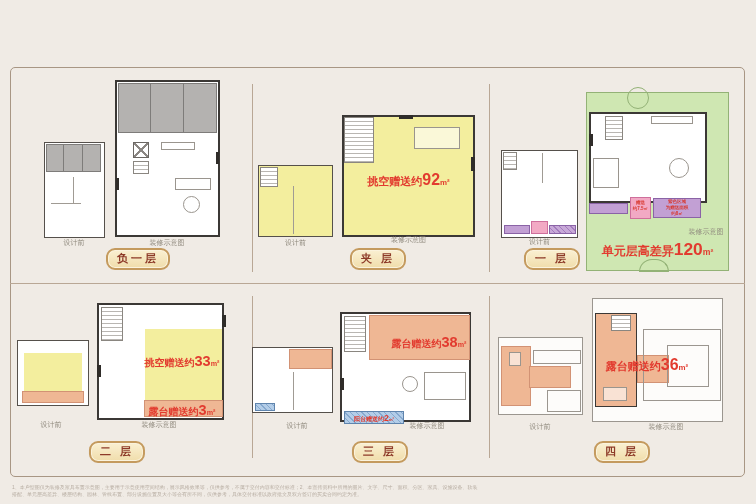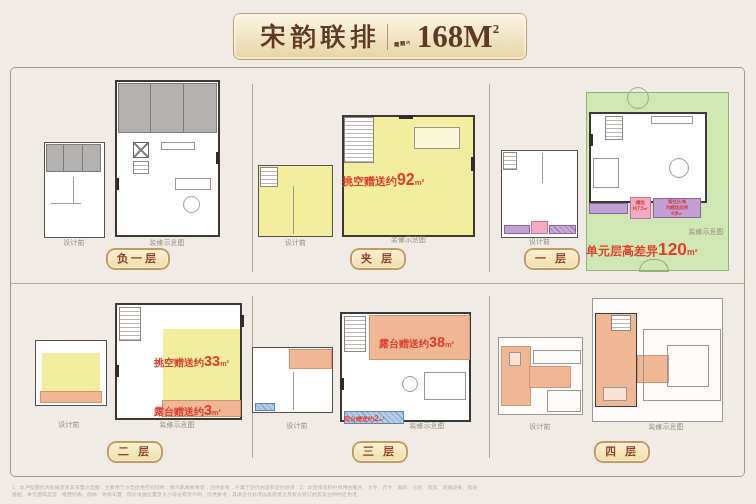--- a/index.html
+++ b/index.html
@@ -49,42 +49,32 @@
   .furn{position:absolute;border:1px solid #9a958e;box-sizing:border-box;background:rgba(255,255,255,.6)}
   .circ{border-radius:50%}
   .wall{position:absolute;background:#a09b94}
   .tick{position:absolute;background:#2f2c29}
   
   .cap{position:absolute;font-size:7px;color:#8f897d;text-align:center;white-space:nowrap;line-height:8px}
   .badge{position:absolute;transform:translateX(-50%);white-space:nowrap;
          background:linear-gradient(#faf0d2,#f0ddab);border:2px solid #c49a5e;border-radius:9px;
          padding:1px 9px 2px;font-size:11px;font-weight:bold;color:#8d3a28;letter-spacing:3px;
          box-shadow:inset 0 0 0 1px #fbf3dd}
-  .gift{position:absolute;color:#e23b2f;font-weight:bold;white-space:nowrap;line-height:1}
+  .gift{position:absolute;color:#e23b2f;font-weight:bold;white-space:nowrap;text-align:center;line-height:1}
   .gift .v{font-size:1.45em}
   .gift .u{font-size:.72em}.gift.lg{font-size:11px}.gift.md{font-size:9px}.gift.xs{font-size:6px}
   .microred{position:absolute;color:#d8382e;font-weight:bold;text-align:center;font-size:5px;line-height:6px}
   .note{position:absolute;right:14px;top:459px;font-size:9px;font-weight:bold;color:#c23a2b;white-space:nowrap}
   .disc{position:absolute;left:12px;top:484px;width:700px;font-size:5px;line-height:7px;color:#b7ada2}
 </style>
 </head>
 <body>
 
 <div class="stage">
 
-  <div class="banner">
-    <span class="title">宋韵联排</span>
-    <span class="vsep"></span>
-    <span class="seal">
-      <span class="sc">建筑</span>
-      <span class="sc">面积</span>
-      <span class="sc sm">约</span>
-    </span>
-    <span class="area"><span>168M</span><span class="sup">2</span></span>
-  </div>
 
   <div class="frame"></div>
   <div class="vd" style="left:252px;top:84px;height:188px"></div>
   <div class="vd" style="left:489px;top:84px;height:188px"></div>
   <div class="vd" style="left:252px;top:296px;height:162px"></div>
   <div class="vd" style="left:489px;top:296px;height:162px"></div>
   <div class="hd" style="left:10px;top:283px;width:735px"></div>
 
   <div class="panel" style="left:18px;top:76px;width:228px;height:200px">
     <div class="plan thin" style="left:26px;top:66px;width:61px;height:96px">
@@ -158,21 +148,21 @@
       <div class="region purphatch" style="left:47px;top:74px;width:27px;height:9px"></div>
     </div>
     <div class="gift lg" style="left:95px;top:165px;width:143px;font-size:12px">
       <span class="l">单元层高差异</span><span class="v">120</span><span class="u">m²</span>
     </div>
     <div class="cap" style="left:10px;top:162px;width:77px">设计前</div>
     <div class="cap" style="left:180px;top:152px;width:70px">装修示意图</div>
     <div class="badge" style="left:61px;top:172px">一 层</div>
   </div>
 
-  <div class="panel" style="left:24px;top:290px;width:240px;height:180px">
+  <div class="panel" style="left:6px;top:290px;width:240px;height:180px">
     <div class="plan thin" style="left:11px;top:50px;width:72px;height:66px">
       <div class="region yel" style="left:6px;top:12px;width:58px;height:40px"></div>
       <div class="region sal" style="left:4px;top:50px;width:62px;height:12px"></div>
     </div>
     <div class="plan" style="left:91px;top:13px;width:127px;height:117px">
       <div class="region stairs" style="left:2px;top:2px;width:22px;height:34px"></div>
       <div class="region yel" style="left:46px;top:24px;width:77px;height:72px"></div>
       <div class="region sal" style="left:45px;top:95px;width:79px;height:17px"></div>
       <div class="tick" style="left:-2px;top:60px;width:4px;height:12px"></div>
       <div class="tick" style="left:123px;top:10px;width:4px;height:12px"></div>
@@ -222,20 +212,23 @@
       <div class="furn" style="left:10px;top:14px;width:12px;height:14px"></div>
     </div>
     <div class="roofplan" style="left:102px;top:8px;width:131px;height:124px">
       <div class="region sal" style="left:2px;top:14px;width:42px;height:94px;border:1.5px solid #3b3835"></div>
       <div class="region sal" style="left:44px;top:56px;width:32px;height:28px"></div>
       <div class="roofplan" style="left:50px;top:30px;width:78px;height:72px;background:transparent"></div>
       <div class="roofplan" style="left:74px;top:46px;width:42px;height:42px;background:transparent"></div>
       <div class="region stairs" style="left:18px;top:16px;width:20px;height:16px"></div>
       <div class="furn" style="left:10px;top:88px;width:24px;height:14px"></div>
     </div>
+    <div class="gift lg" style="left:107px;top:67px;width:100px">
+      <span class="l">露台赠送约</span><span class="v">36</span><span class="u">m²</span>
+    </div>
     <div class="cap" style="left:20px;top:133px;width:60px">设计前</div>
     <div class="cap" style="left:136px;top:133px;width:80px">装修示意图</div>
     <div class="badge" style="left:132px;top:151px">四 层</div>
   </div>
 
   <div class="disc">
     <div>1、本户型图仅为装修及家具布置示意图，主要用于示意使用空间结构，展示风格效果等，仅供参考，不属于交付内容和交付标准；2、本宣传资料中所用的图片、文字、尺寸、面积、分区、家具、设施设备、软装</div>
     <div>搭配、单元层高差异、楼层结构、园林、管线布置、部分设施位置及大小等会有所不同，仅供参考，具体交付标准以政府批文及双方签订的买卖合同约定为准。</div>
   </div>
 

